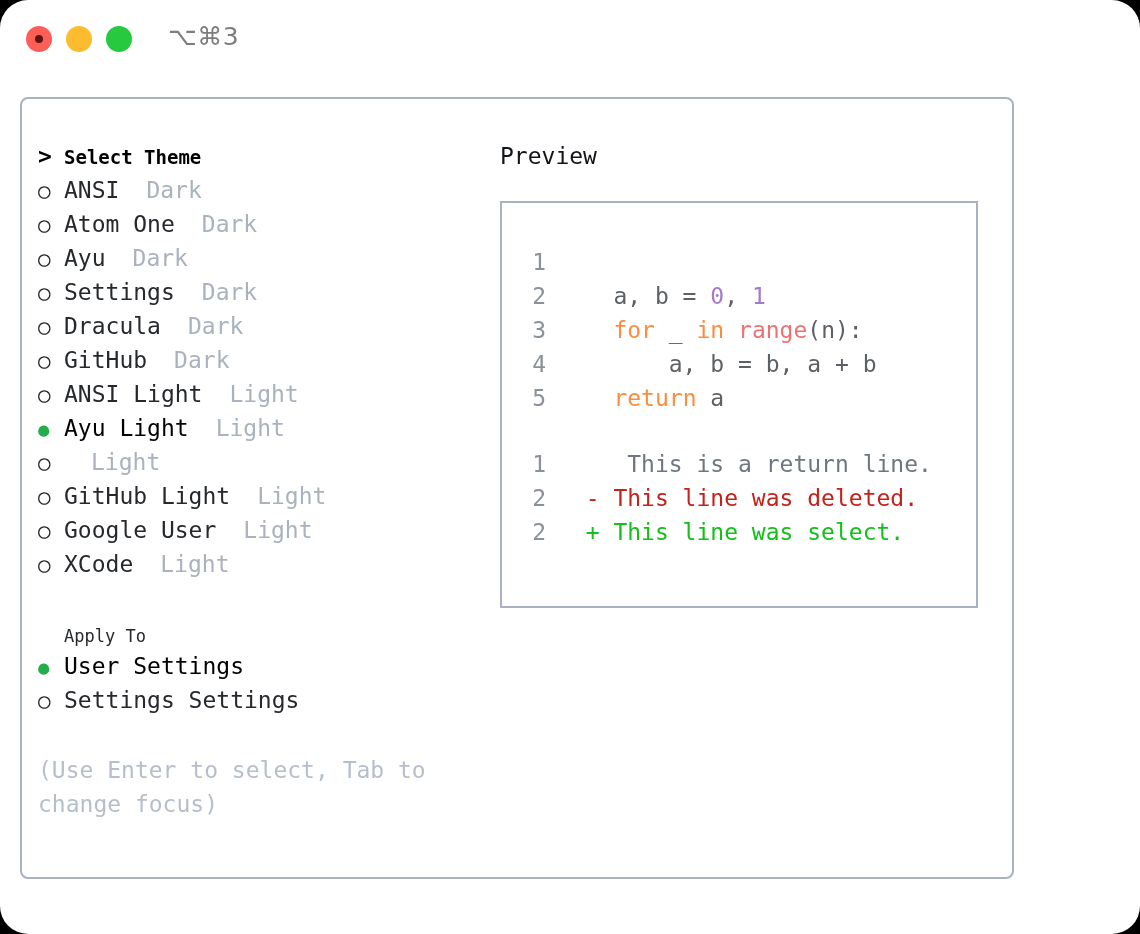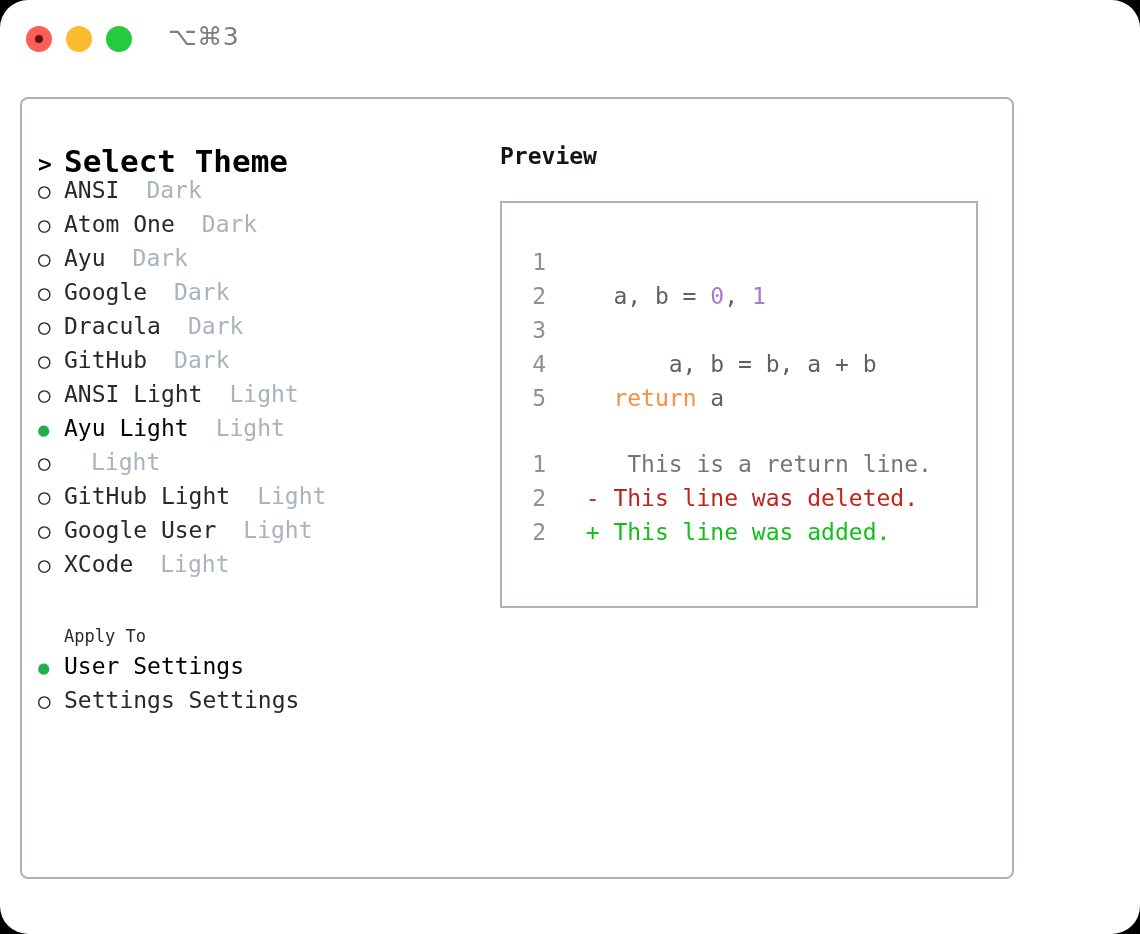--- a/index.html
+++ b/index.html
@@ -95,21 +95,21 @@
     flex: 0 0 26px;
     font-size: 21px;
     color: #25282d;
   }
   .marker.sel-dot { color: #22ae4b; font-size: 19px; }
   .marker.caret   { color: #000000; font-weight: bold; font-size: 23px; }
 
   .section-title {
     font-weight: bold;
     color: #000000;
-    font-size: 31px;
+    font-size: 19px;
   }
   .label { color: #25282d; }
   .label.selected { color: #000000; }
   .variant {
     color: #a9b2bd;
     padding-left: 10px;
     margin-left: 17px;
   }
   .spacer-row { height: 34px; }
   .apply-heading {
@@ -132,21 +132,21 @@
   
   .right-col {
     position: absolute;
     left: 478px;
     top: 44px;
     width: 490px;
   }
   .preview-title {
     font-size: 23px;
     color: #111418;
-    font-weight: bold;
+    font-weight: normal;
     letter-spacing: 0px;
     margin-bottom: 32px;
   }
   .code-box {
     border: 2px solid #aab2bf;
     box-sizing: border-box;
     width: 478px;
     height: 407px;
     background: #ffffff;
     padding: 46px 0 0 0;
@@ -197,55 +197,56 @@
 
       <div class="row">
         <span class="marker caret">&gt;</span>
         <span class="section-title">Select Theme</span>
       </div>
 
       <div id="theme-items">
           <div class="row"><span class="marker">○</span><span class="label">ANSI</span><span class="variant">Dark</span></div>
           <div class="row"><span class="marker">○</span><span class="label">Atom One</span><span class="variant">Dark</span></div>
           <div class="row"><span class="marker">○</span><span class="label">Ayu</span><span class="variant">Dark</span></div>
-          <div class="row"><span class="marker">○</span><span class="label">Google</span><span class="variant">Dark</span></div>
+          <div class="row"><span class="marker">○</span><span class="label">Settings</span><span class="variant">Dark</span></div>
           <div class="row"><span class="marker">○</span><span class="label">Dracula</span><span class="variant">Dark</span></div>
           <div class="row"><span class="marker">○</span><span class="label">GitHub</span><span class="variant">Dark</span></div>
           <div class="row"><span class="marker">○</span><span class="label">ANSI Light</span><span class="variant">Light</span></div>
           <div class="row"><span class="marker sel-dot">●</span><span class="label selected">Ayu Light</span><span class="variant">Light</span></div>
           <div class="row"><span class="marker">○</span><span class="variant">Light</span></div>
           <div class="row"><span class="marker">○</span><span class="label">GitHub Light</span><span class="variant">Light</span></div>
           <div class="row"><span class="marker">○</span><span class="label">Google User</span><span class="variant">Light</span></div>
           <div class="row"><span class="marker">○</span><span class="label">XCode</span><span class="variant">Light</span></div>
         </div>
 
       <div class="spacer-row"></div>
 
       <div class="apply-heading">Apply To</div>
 
       <div id="apply-items">
           <div class="row"><span class="marker sel-dot">●</span><span class="label selected">User Settings</span></div>
           <div class="row"><span class="marker">○</span><span class="label">Settings Settings</span></div>
         </div>
 
+      <div class="hint">(Use Enter to select, Tab to change focus)</div>
     </div>
 
     <div class="right-col">
       <div class="preview-title">Preview</div>
       <div class="code-box">
         <div id="code-lines">
             <div class="code-line"><span class="lineno">1</span></div>
             <div class="code-line"><span class="lineno">2</span><span class="code-body"><span class="pl">    a, b = </span><span class="num">0</span><span class="pl">, </span><span class="num">1</span></span></div>
-            <div class="code-line"><span class="lineno">3</span></div>
+            <div class="code-line"><span class="lineno">3</span><span class="code-body"><span class="pl">    </span><span class="kw">for</span><span class="pl"> _ </span><span class="kw">in</span><span class="pl"> </span><span class="bi">range</span><span class="pl">(n):</span></span></div>
             <div class="code-line"><span class="lineno">4</span><span class="code-body"><span class="pl">        a, b = b, a + b</span></span></div>
             <div class="code-line"><span class="lineno">5</span><span class="code-body"><span class="pl">    </span><span class="kw">return</span><span class="pl"> a</span></span></div>
           </div>
         <div class="blank-line"></div>
         <div id="diff-lines">
             <div class="code-line"><span class="lineno">1</span><span class="code-body d-ctx">     This is a return line.</span></div>
             <div class="code-line"><span class="lineno">2</span><span class="code-body d-del">  - This line was deleted.</span></div>
-            <div class="code-line"><span class="lineno">2</span><span class="code-body d-add">  + This line was added.</span></div>
+            <div class="code-line"><span class="lineno">2</span><span class="code-body d-add">  + This line was select.</span></div>
           </div>
       </div>
     </div>
 
   </div>
 </div>
 
 </body></html>

